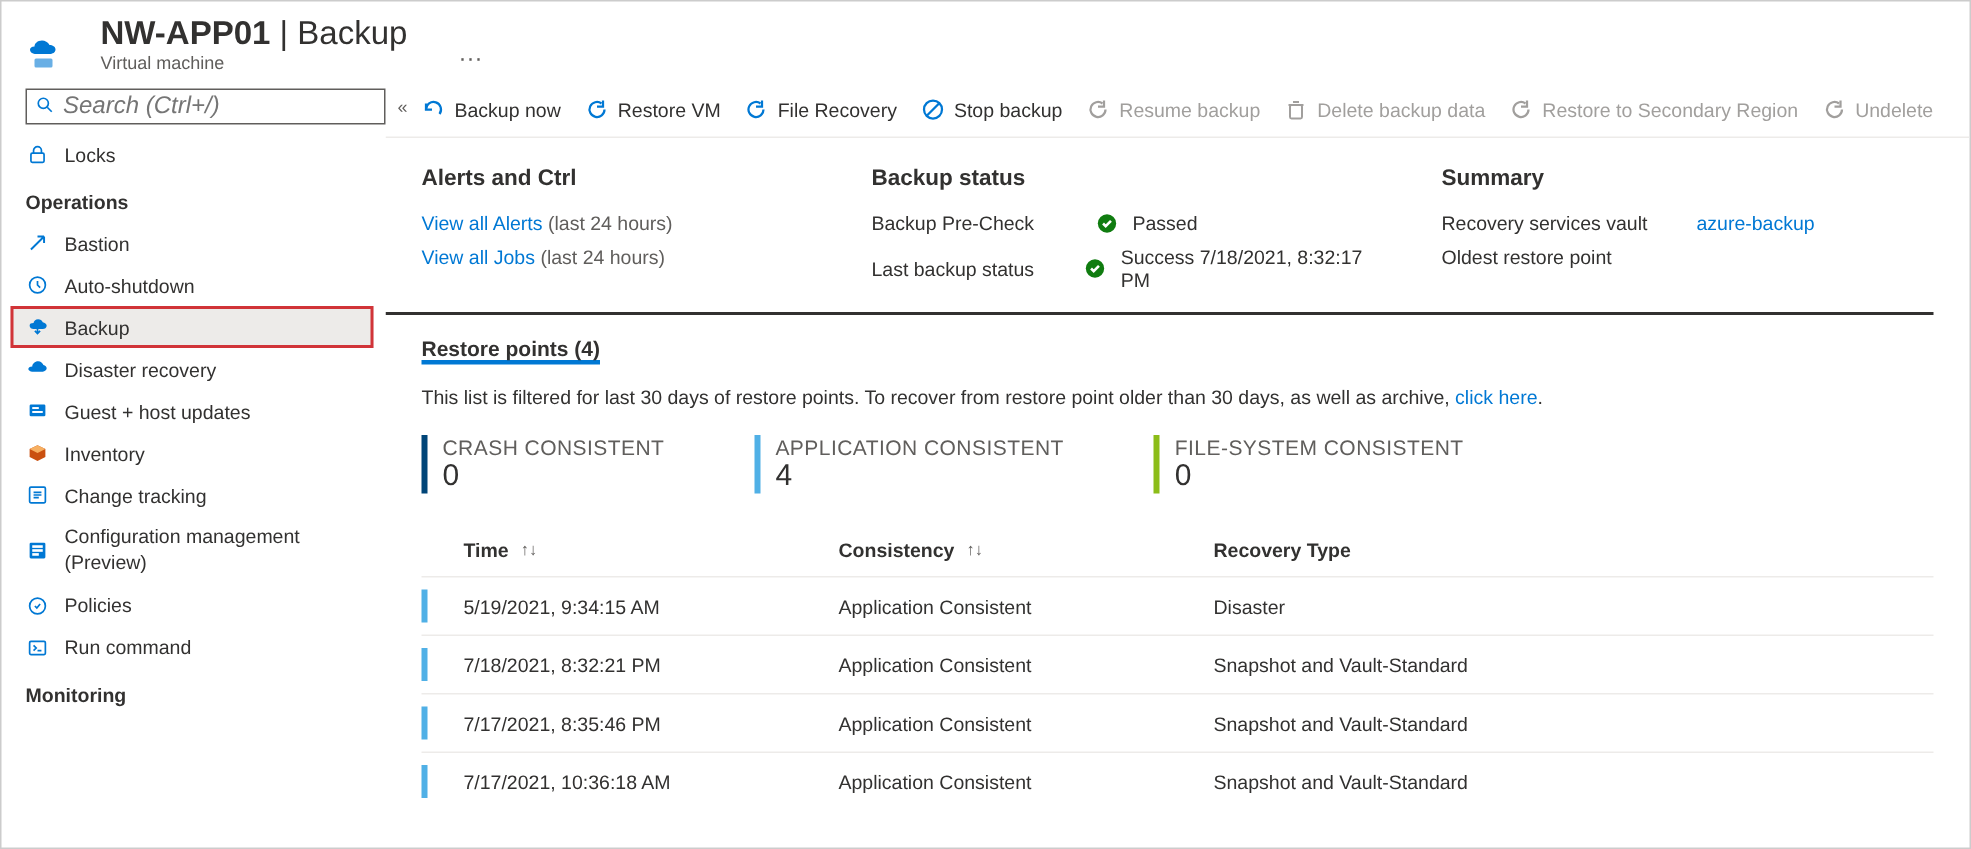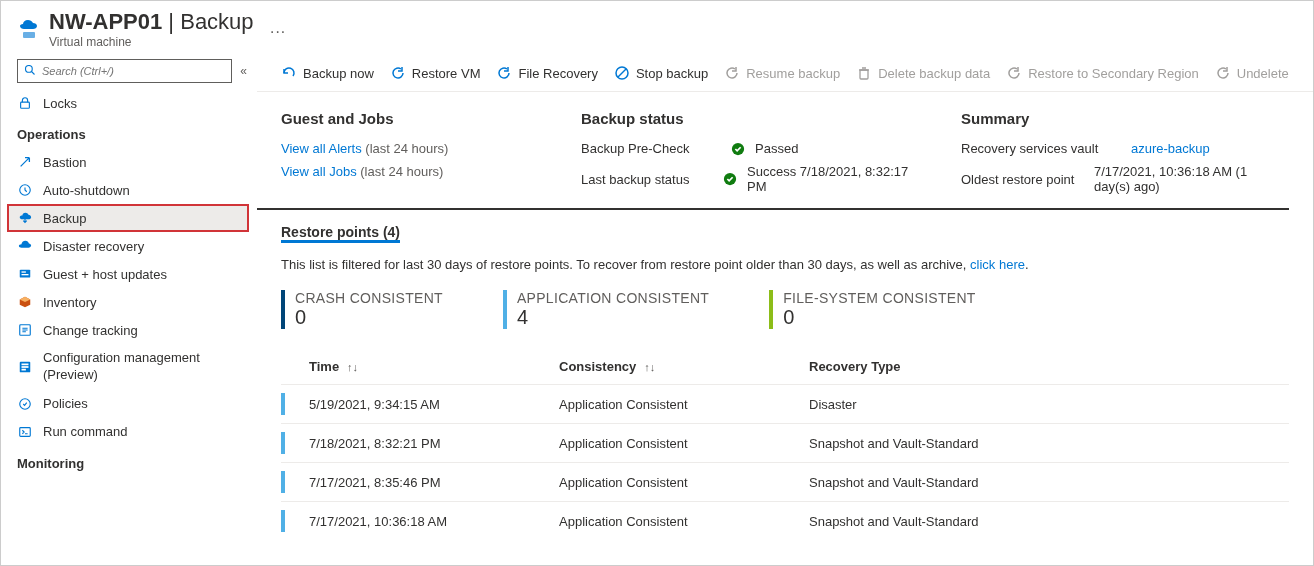--- a/index.html
+++ b/index.html
@@ -1,29 +1,29 @@
 <!DOCTYPE html>
 <html><head>
 <meta charset="utf-8">
 <style>
 * { box-sizing: border-box; margin: 0; padding: 0; }
 body { font-family: "Segoe UI", Arial, sans-serif; font-size: 13px; color: #323130; background: #fff; border: 1px solid #ccc; width: 1314px; height: 566px; overflow: hidden; }
 .page { display: flex; flex-direction: column; height: 100%; }
-.header { display: flex; align-items: center; padding: 8px 20px 10px 16px; gap: 8px; }
+.header { display: flex; align-items: flex-end; padding: 8px 20px 10px 16px; gap: 26px; }
 .header .vm-icon { width: 24px; height: 24px; flex-shrink: 0; margin-top: 2px; }
 .header .title-block { display: flex; flex-direction: column; }
 .header .title-line { font-size: 22px; font-weight: 600; color: #323130; }
 .header .title-line .thin { font-weight: 400; }
 .header .subtitle { font-size: 12px; color: #605e5c; margin-top: 0px; }
 .header .more { margin-left: 8px; font-size: 16px; color: #605e5c; padding-top: 6px; cursor: pointer; }
 .body { display: flex; flex: 1; min-height: 0; }
 .sidebar { width: 256px; border-right: none; display: flex; flex-direction: column; position: relative; }
 .search-row { display: flex; align-items: center; padding: 0 8px 6px 16px; gap: 6px; }
 .search-box { flex: 1; display: flex; align-items: center; border: 1px solid #605e5c; height: 24px; padding: 0 6px; gap: 6px; }
-.search-box input { border: none; outline: none; font-size: 11px; flex: 1; font-style: italic; color: #605e5c; }
+.search-box input { border: none; outline: none; font-size: 16px; flex: 1; font-style: italic; color: #605e5c; }
 .collapse-chevrons { font-size: 12px; color: #605e5c; cursor: pointer; padding: 2px; }
 .nav-scroll { flex: 1; overflow-y: auto; position: relative; }
 .nav-scroll::-webkit-scrollbar { width: 16px; }
 .nav-scroll::-webkit-scrollbar-track { background: #f3f2f1; }
 .nav-scroll::-webkit-scrollbar-thumb { background: #c8c6c4; }
 .nav-scroll::-webkit-scrollbar-button:single-button { background: #f3f2f1; height: 16px; display: block; }
 .nav-group-title { font-size: 13px; font-weight: 600; color: #323130; padding: 10px 16px 6px 16px; }
 .nav-item { display: flex; align-items: center; gap: 10px; padding: 6px 16px; font-size: 13px; color: #323130; cursor: pointer; }
 .nav-item.selected { background: #edebe9; outline: 2px solid #d13438; outline-offset: -2px; margin: 0 8px 0 6px; padding-left: 10px; }
 .nav-item .nav-icon { width: 16px; height: 16px; flex-shrink: 0; display: inline-flex; align-items: center; justify-content: center; }
@@ -276,21 +276,21 @@
                 <path d="M13 8a5 5 0 11-2-4" stroke="#a19f9d" stroke-width="1.5" fill="none"></path>
                 <path d="M12 2v4H8" stroke="#a19f9d" stroke-width="1.5" fill="none"></path>
               </svg>
             </span>
             <span>Undelete</span>
           </span>
       </div>
 
       <div class="overview">
         <div class="ov-col" style="width:260px">
-          <div class="ov-title">Guest and Jobs</div>
+          <div class="ov-title">Alerts and Ctrl</div>
           <div class="ov-link"><span>View all Alerts</span> <span class="muted">(last 24 hours)</span></div>
           <div class="ov-link"><span>View all Jobs</span> <span class="muted">(last 24 hours)</span></div>
         </div>
         <div class="ov-col" style="width:340px">
           <div class="ov-title">Backup status</div>
           <div class="ov-row">
             <span class="ov-label">Backup Pre-Check</span>
             <span class="pass-icon"><svg width="14" height="14" viewBox="0 0 16 16">
                   <circle cx="8" cy="8" r="7" fill="#107c10"></circle>
                   <path d="M5 8l2 2 4-4" stroke="#fff" stroke-width="2" fill="none"></path>
@@ -307,21 +307,20 @@
           </div>
         </div>
         <div class="ov-col" style="flex:1">
           <div class="ov-title">Summary</div>
           <div class="ov-row">
               <span class="ov-label-wide">Recovery services vault</span>
               <span class="ov-val link">azure-backup</span>
             </div>
           <div class="ov-row">
               <span class="ov-label-wide">Oldest restore point</span>
-              <span class="ov-val">7/17/2021, 10:36:18 AM (1 day(s) ago)</span>
             </div>
         </div>
       </div>
 
       <div class="restore-section">
         <div class="tab-header">Restore points (4)</div>
         <div class="filter-note">
           <span>This list is filtered for last 30 days of restore points. To recover from restore point older than 30 days, as well as archive, </span><a>click here</a><span>.</span>
         </div>
         <div class="counters">

